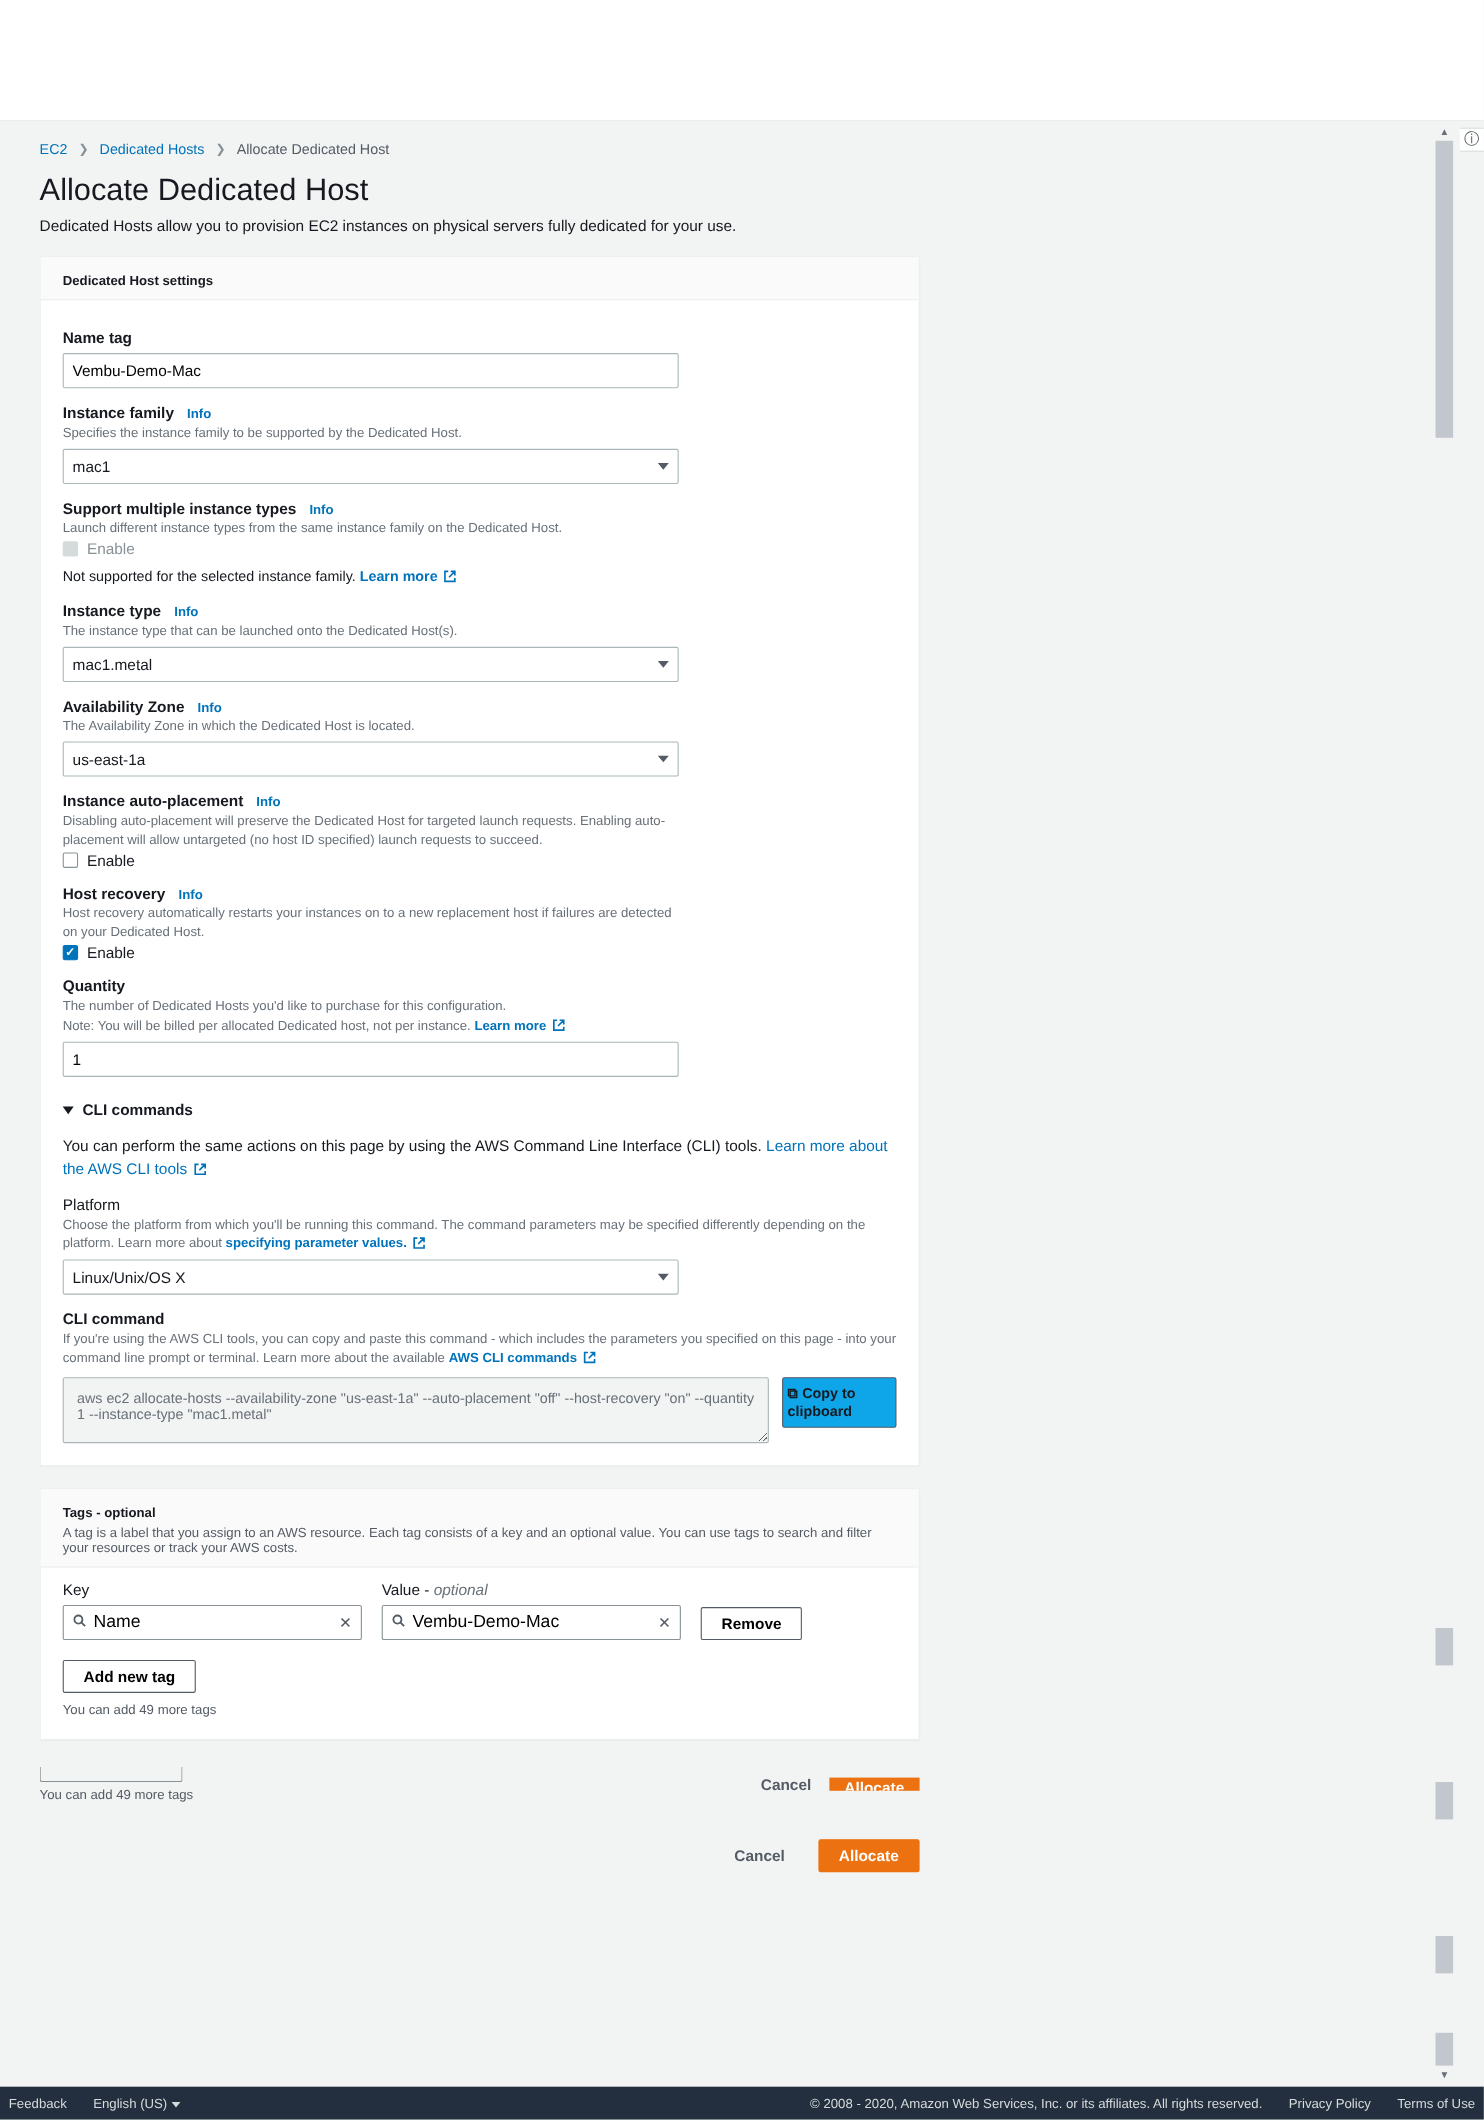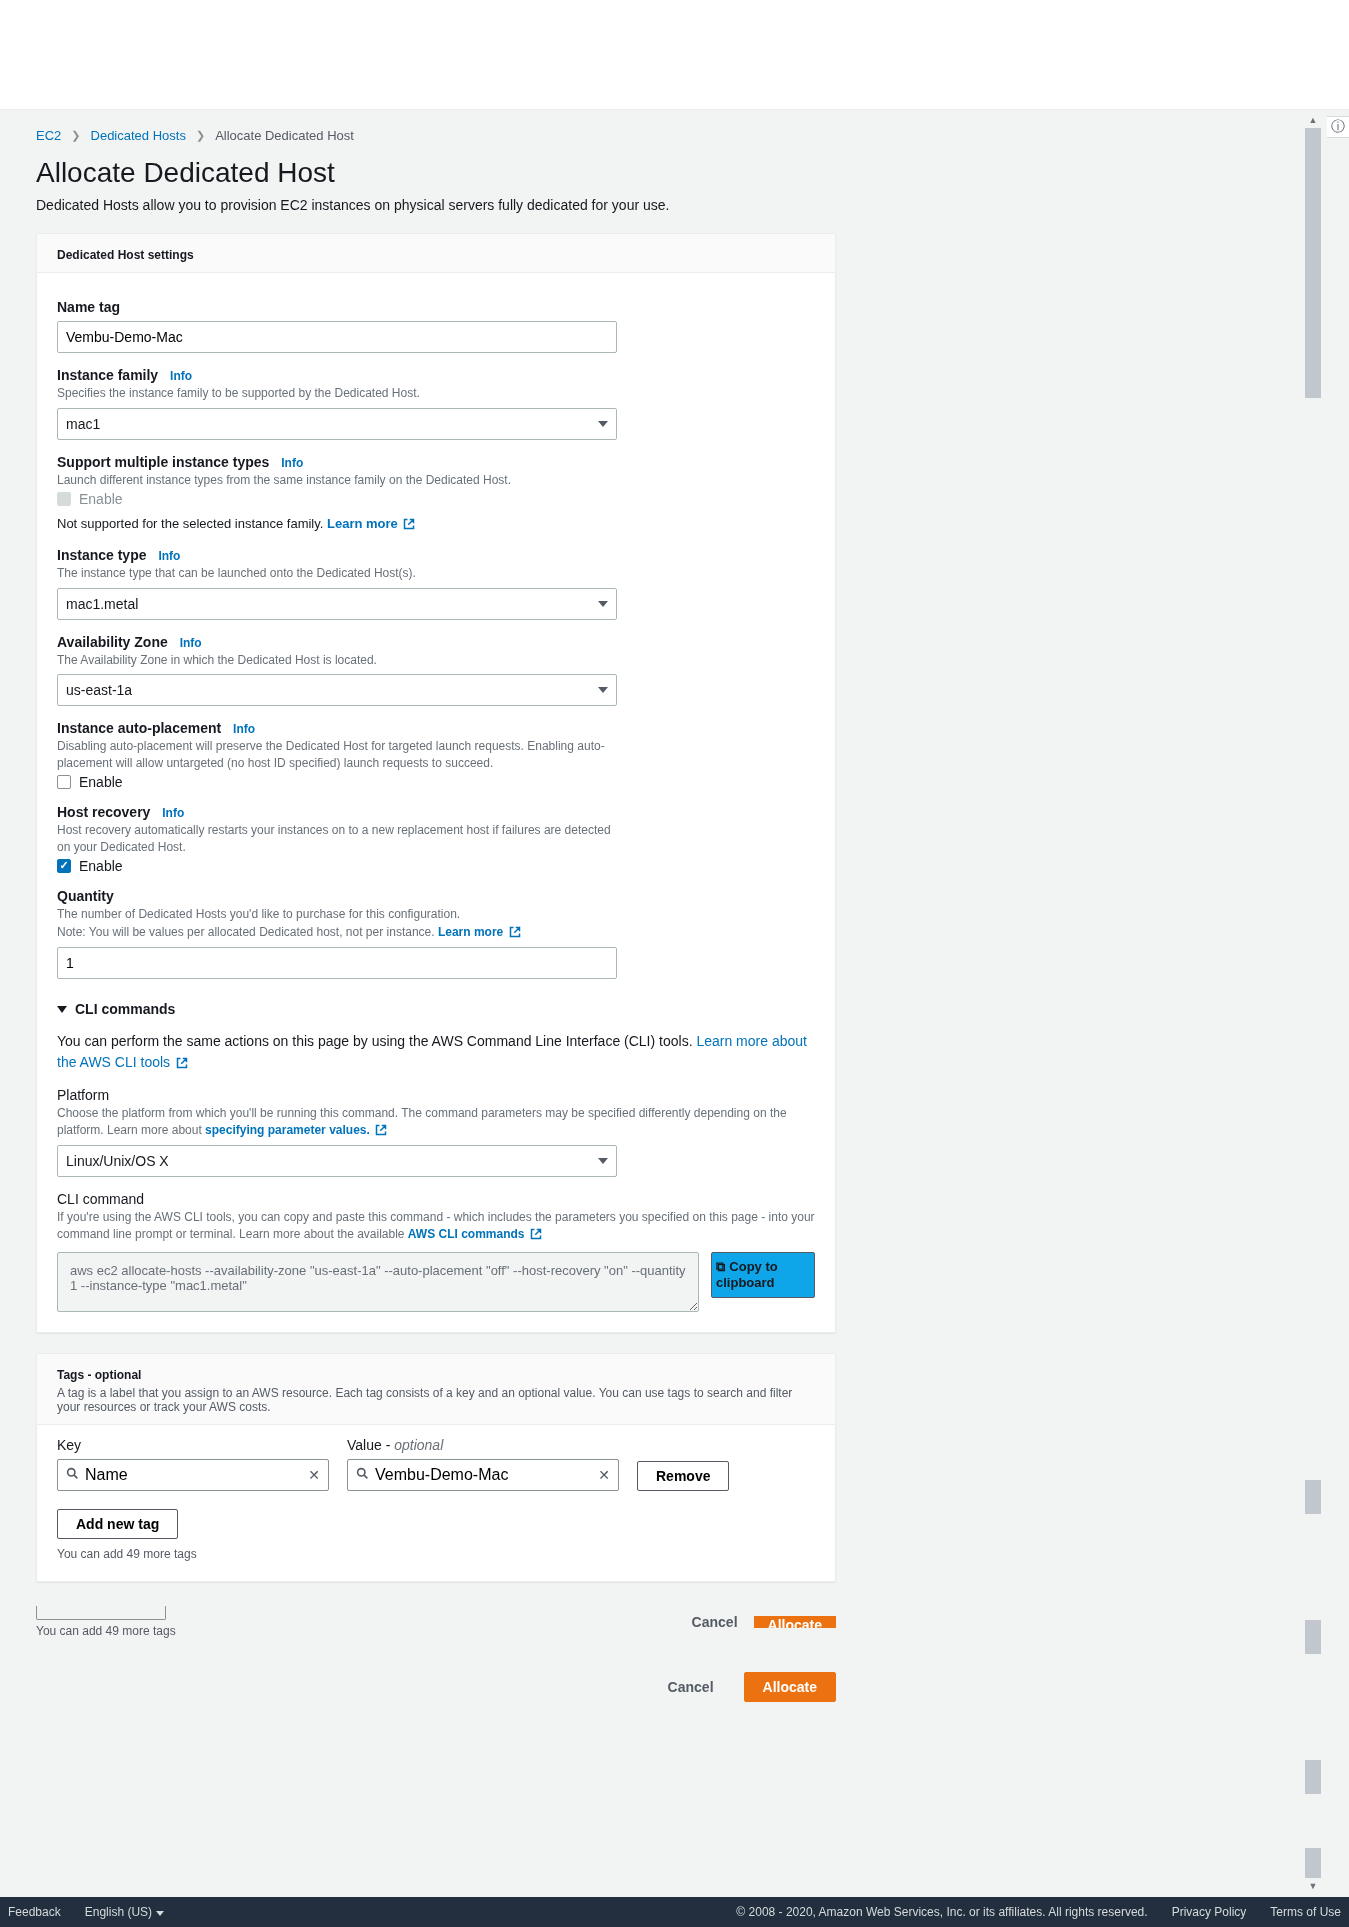--- a/index.html
+++ b/index.html
@@ -167,21 +167,21 @@
           <div class="checkbox-row">
             <span class="checkbox checked">✓</span>
             <span class="cb-label">Enable</span>
           </div>
         </div>
 
         <div class="field">
           <span class="field-label">Quantity</span>
           <div class="help">The number of Dedicated Hosts you'd like to purchase for this configuration.</div>
           <div class="help">
-            <span>Note: You will be values per allocated Dedicated host, not per instance. </span>
+            <span>Note: You will be billed per allocated Dedicated host, not per instance. </span>
             <a href="#" class="inline-link" style="font-weight:700;">Learn more</a>
             <span class="ext-icon"><svg width="12" height="12" viewBox="0 0 16 16">
                   <path fill="none" stroke="#0073bb" stroke-width="2" d="M6 2H2v12h12v-4M9 2h5v5M14 2L7 9"></path>
                 </svg></span>
           </div>
           <div class="text-input">
             <input type="text" class="raw" value="1" style="">
           </div>
         </div>
 
@@ -207,21 +207,21 @@
                   <path fill="none" stroke="#0073bb" stroke-width="2" d="M6 2H2v12h12v-4M9 2h5v5M14 2L7 9"></path>
                 </svg></span>
           </div>
           <div class="select">
             <span>Linux/Unix/OS X</span>
             <span class="caret"></span>
           </div>
         </div>
 
         <div class="field">
-          <span class="field-label" style="font-weight:400;">CLI command</span>
+          <span class="field-label" style="font-weight:700;">CLI command</span>
           <div class="help">
             <span>If you're using the AWS CLI tools, you can copy and paste this command - which includes the parameters you specified on this page - into your command line prompt or terminal. Learn more about the available </span>
             <a href="#" class="inline-link" style="font-weight:700;">AWS CLI commands</a>
             <span class="ext-icon"><svg width="12" height="12" viewBox="0 0 16 16">
                   <path fill="none" stroke="#0073bb" stroke-width="2" d="M6 2H2v12h12v-4M9 2h5v5M14 2L7 9"></path>
                 </svg></span>
           </div>
           <div class="cli-row">
             <div class="cli-box">aws ec2 allocate-hosts --availability-zone "us-east-1a" --auto-placement "off" --host-recovery "on" --quantity 1 --instance-type "mac1.metal"</div>
             <div class="copy-btn">

